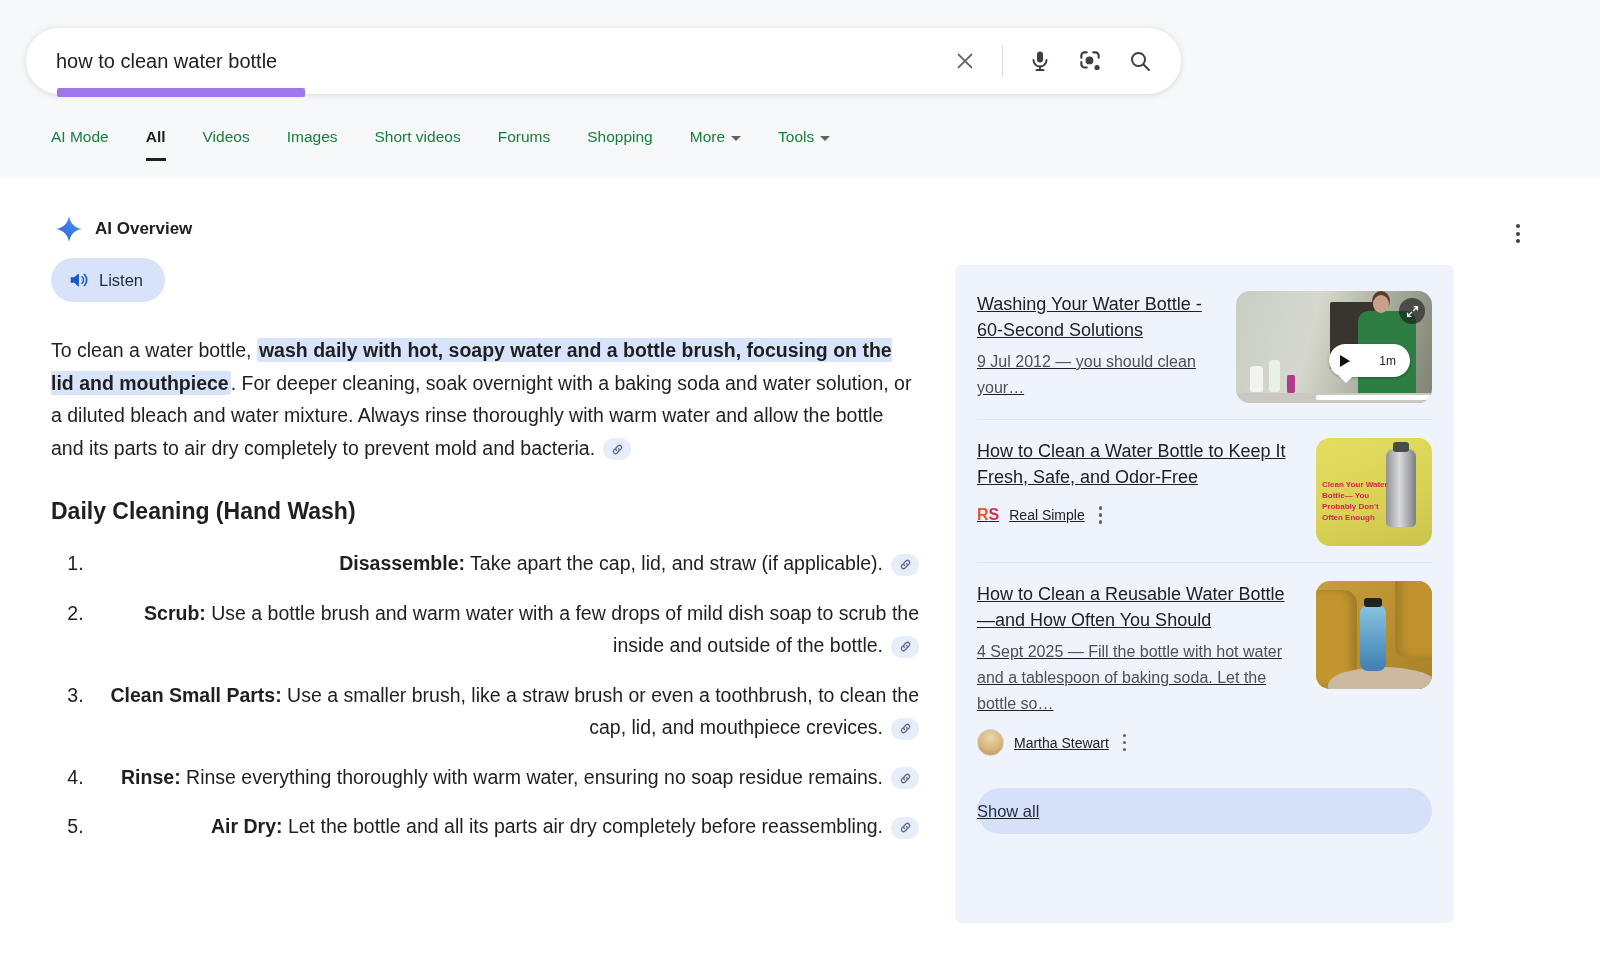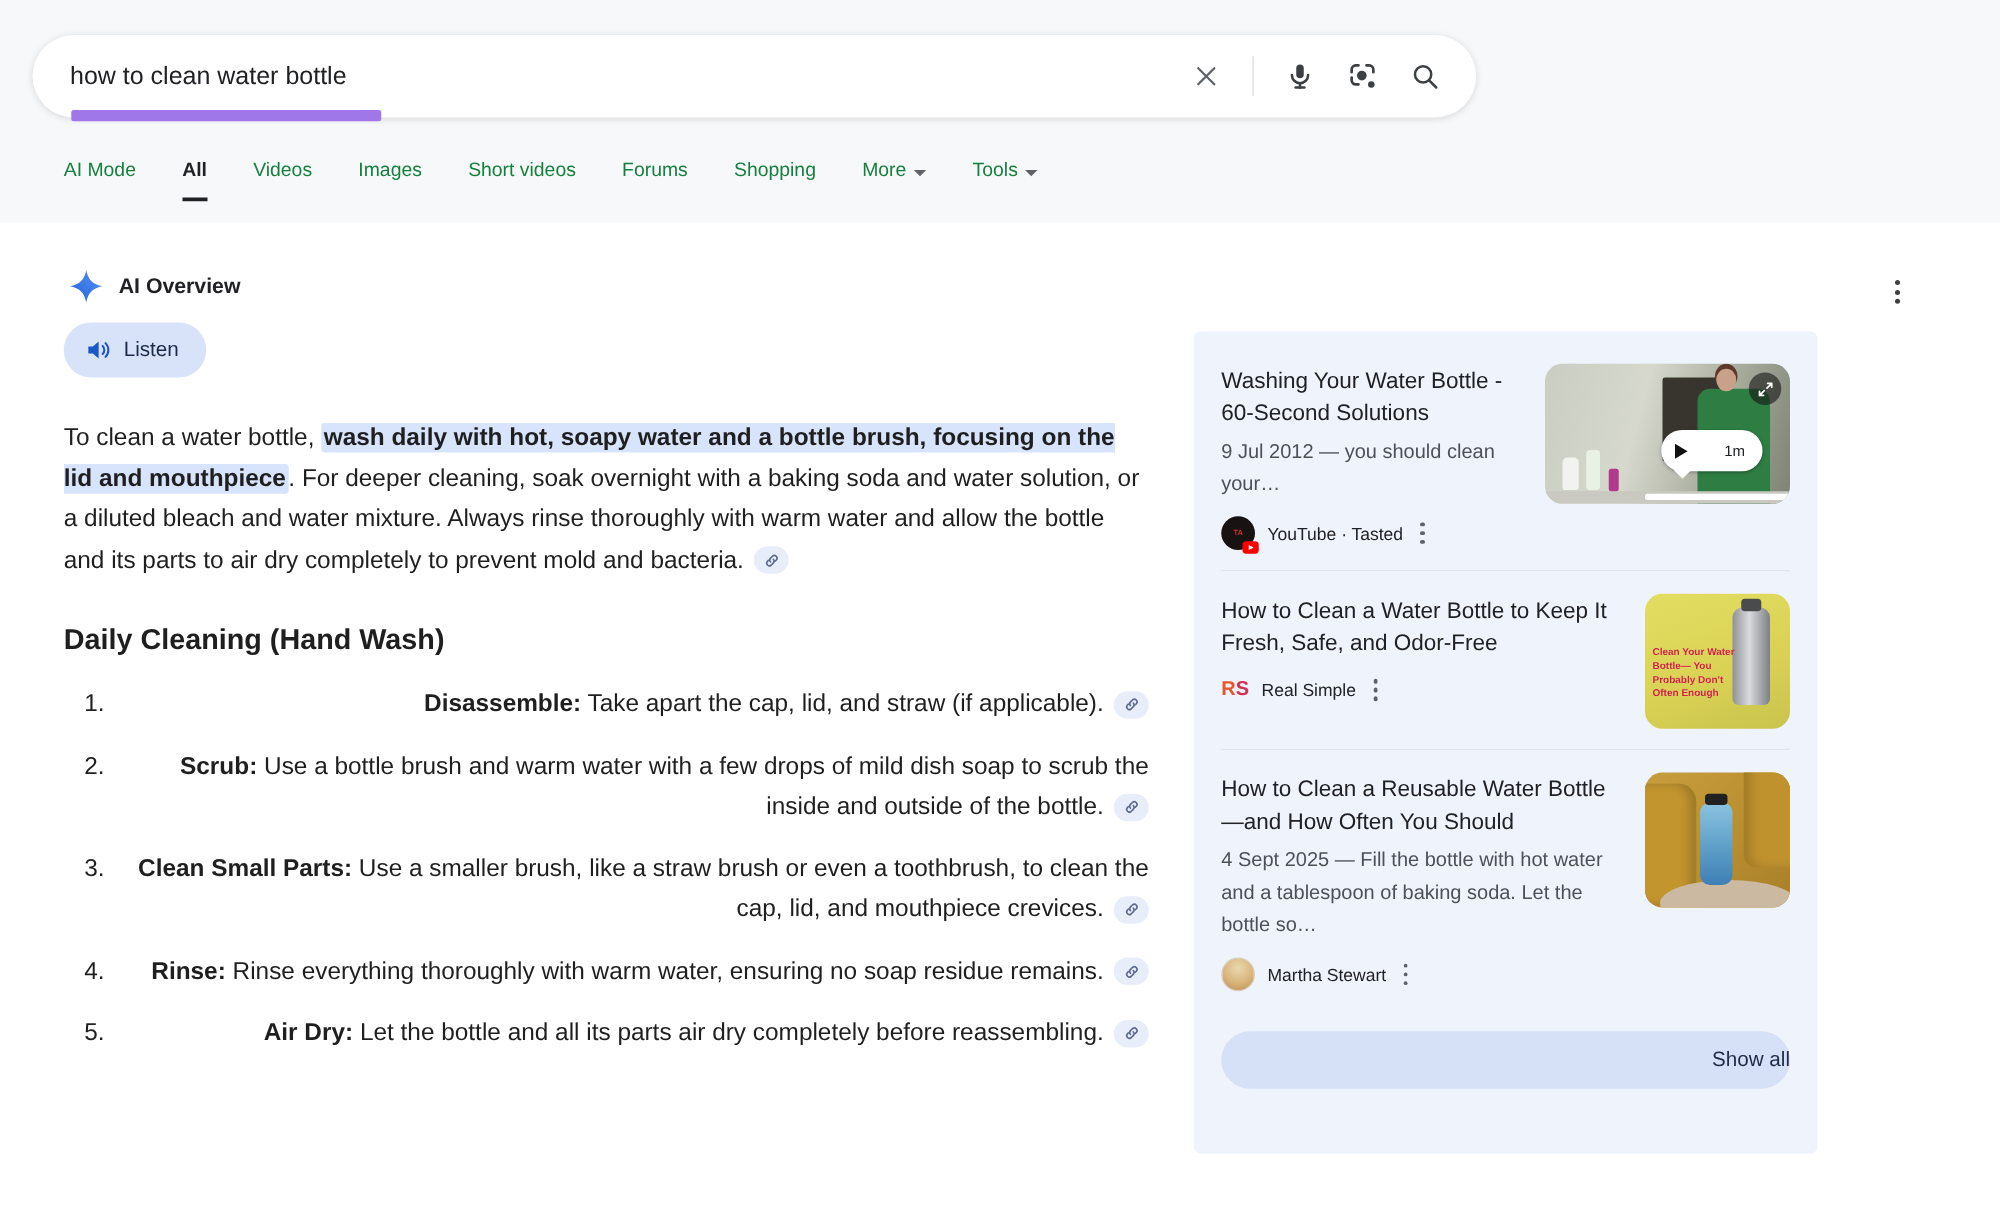--- a/index.html
+++ b/index.html
@@ -51,21 +51,21 @@
     vertical-align:middle; margin-left:8px; cursor:pointer;
   }
   .section-heading { margin-top:34px; font-size:23px; font-weight:700; color:#1f1f1f; }
   ol.steps { margin-top:22px; padding-left:38px;text-align:right; }
   ol.steps li { font-size:19.5px; line-height:32.5px; color:#1f1f1f; margin-bottom:17px; padding-left:2px; }
   ol.steps li b { font-weight:700; }
 
   
   .panel {
     position:absolute; left:955px; top:265px; width:499px; height:658px;
-    background:#eff3fb; border-radius:6px; padding:8px 22px 20px 22px;
+    background:#eff3fb; border-radius:6px; padding:8px 22px 20px 22px;text-decoration:underline;
   }
   .card { display:flex; padding:18px 0 16px 0; }
   .card + .card { border-top:1px solid #dfe5f1; }
   .card-text { flex:1; padding-right:16px; }
   .card-title { font-size:18px; line-height:26px; color:#202124; cursor:pointer; }
   .card-snippet { font-size:16px; line-height:26px; color:#4d5156; margin-top:6px; }
   .source-row { display:flex; align-items:center; gap:10px; margin-top:12px; }
   .source-name { font-size:14px; color:#202124; }
   .avatar { width:27px; height:27px; border-radius:50%; position:relative; flex:0 0 auto; }
   .avatar.yt { background:#181213; }
@@ -106,21 +106,21 @@
   .rs-overlay { position:absolute; left:6px; top:38%; width:62%; font-size:8px; font-weight:800; line-height:11px; color:#d21f3c; text-shadow:0 0 1px rgba(255,255,255,.4); }
   .thumb-ms { background:linear-gradient(135deg,#c79e3e 0%,#b98e2f 55%,#a87f2a 100%); }
   .ms-chairarm { position:absolute; left:-10%; top:8%; width:45%; height:90%; background:#c2952f; border-radius:14px; box-shadow:inset -6px 0 8px rgba(0,0,0,.18); }
   .ms-chairback { position:absolute; right:-8%; top:-10%; width:40%; height:80%; background:#bf922e; border-radius:10px; box-shadow:inset 6px 0 8px rgba(0,0,0,.15); }
   .ms-floor { position:absolute; left:10%; bottom:-14%; width:95%; height:34%; background:#cbb9a2; border-radius:50%; }
   .ms-bottle { position:absolute; left:38%; top:22%; width:26px; height:66px; background:linear-gradient(180deg,#8cc3e0 0%,#5d9fc8 55%,#3f7fb5 100%); border-radius:8px; }
   .ms-cap { position:absolute; left:41%; top:16%; width:18px; height:9px; background:#222; border-radius:3px; }
 
   .show-all {
     margin-top:16px; height:46px; background:#d6e0f7; border-radius:23px;
-    display:flex; align-items:center; justify-content:flex-end; cursor:pointer;
+    display:flex; align-items:center; justify-content:flex-start; cursor:pointer;
   }
   .show-all span { font-size:16.5px; color:#1f2a44; }
 </style>
 </head>
 <body>
 
 <div class="header">
   <div class="search-pill">
     <input class="search-text" value="how to clean water bottle" style="">
     <div class="search-icons">
@@ -259,34 +259,20 @@
         </span></li>
   </ol>
 </div>
 
 <div class="panel">
 
   <div class="card">
     <div class="card-text">
       <div class="card-title">Washing Your Water Bottle - 60-Second Solutions</div>
       <div class="card-snippet">9 Jul 2012 — you should clean your…</div>
-      <div class="source-row">
-        <span class="avatar yt">
-          <span class="tasted">TA</span>
-          <span class="yt-badge">
-              <span class="tri"></span>
-            </span>
-        </span>
-        <span class="source-name">YouTube · Tasted</span>
-        <span class="kebab small">
-            <i></i>
-            <i></i>
-            <i></i>
-          </span>
-      </div>
     </div>
     <div class="thumb thumb-video">
       <div class="tv-cabinet"></div>
       <div class="tv-person"></div>
       <div class="tv-head"></div>
       <div class="tv-counter"></div>
       <div class="tv-bottle1"></div>
         <div class="tv-bottle2"></div>
         <div class="tv-bottle3"></div>
       <div class="expand-btn">

